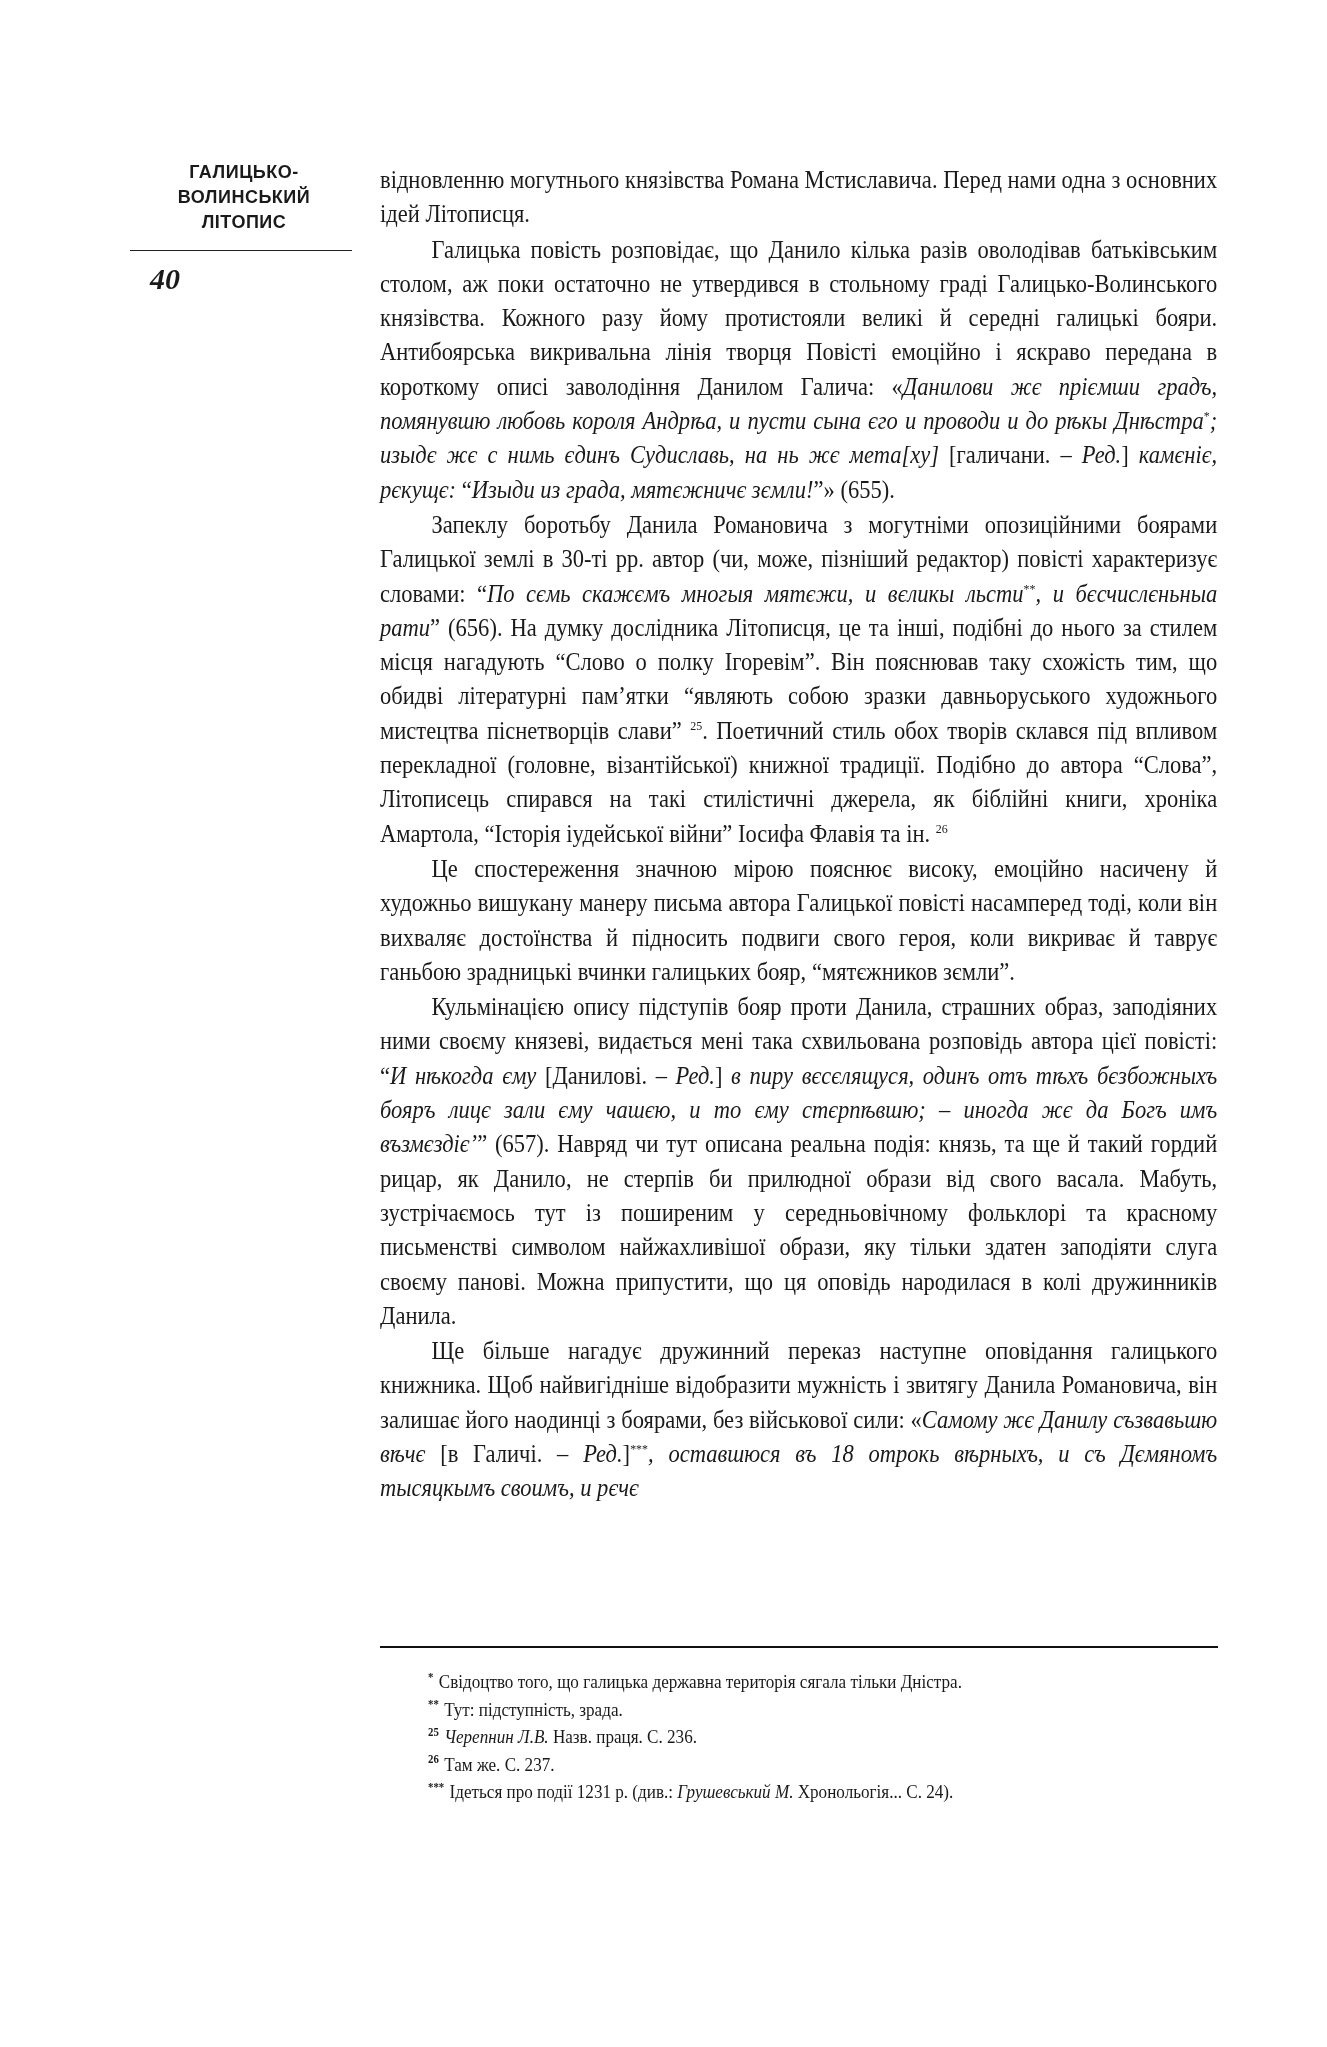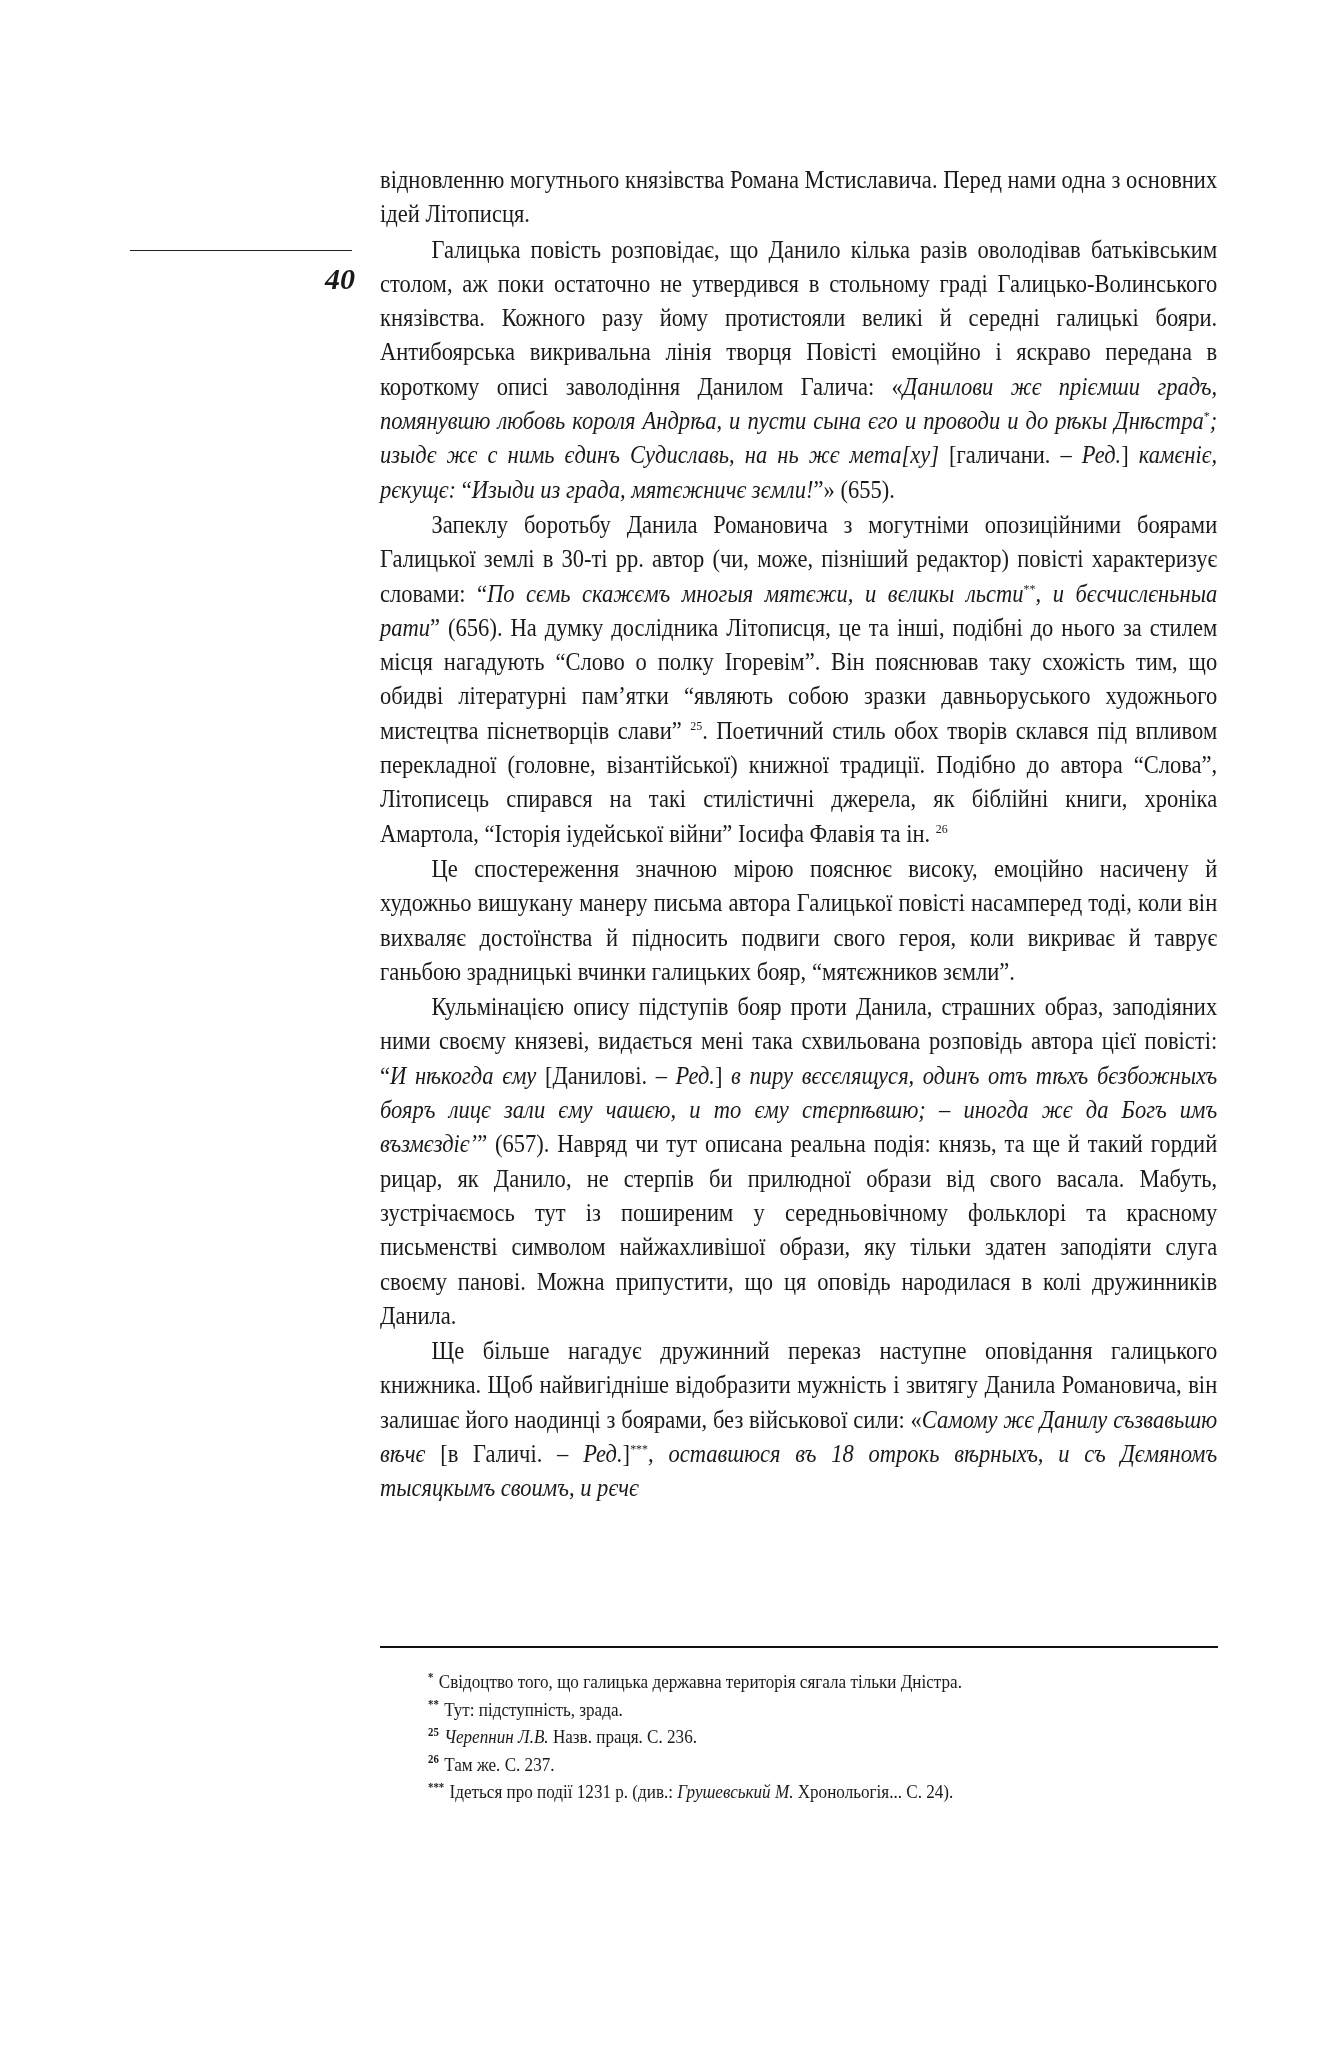--- a/index.html
+++ b/index.html
@@ -8,21 +8,21 @@
 
   .margin-head {
     position: absolute; left: 135px; top: 160px; width: 218px;
     text-align: center;
     font-family: "Liberation Sans", sans-serif; font-weight: bold;
     font-size: 18px; line-height: 25px; letter-spacing: 0.5px;
   }
   .margin-head .line { display: block; }
   .margin-rule { position: absolute; left: 130px; top: 250px; width: 222px; height: 0; border-top: 1.5px solid #222; }
   .page-num {
-    position: absolute; left: 137px; top: 262px; width: 218px; text-align: right;
+    position: absolute; left: 150px; top: 262px; width: 218px; text-align: left;
     font-family: "Liberation Serif", serif; font-style: italic; font-weight: bold; font-size: 30px;
   }
 
   .body-text {
     position: absolute; left: 380px; top: 163px; width: 838px;
     font-family: "Liberation Serif", serif; font-size: 24.5px; line-height: 34.3px;
     text-align: justify; transform: scaleX(0.92); transform-origin: left top;
     width: 910px;
   }
   .body-text p { margin: 0; text-indent: 0; }
@@ -38,20 +38,25 @@
     transform: scaleX(0.9); transform-origin: left top;
   }
   .fn { display: block; white-space: nowrap; }
   .fn .mark { font-size: 12px; vertical-align: super; line-height: 0; margin-right: 6px; font-weight: bold; }
 </style>
 </head>
 <body>
 
 <div class="page">
 
+  <div class="margin-head">
+    <span class="line">ГАЛИЦЬКО-</span>
+    <span class="line">ВОЛИНСЬКИЙ</span>
+    <span class="line">ЛІТОПИС</span>
+  </div>
   <div class="margin-rule"></div>
   <div class="page-num">40</div>
 
   <div class="body-text">
     <p>відновленню могутнього князівства Романа Мстиславича. Перед нами одна з основних ідей Літописця.</p>
 
     <p class="ind"><span>Галицька повість розповідає, що Данило кілька разів оволодівав батьківським столом, аж поки остаточно не утвердився в стольному граді Галицько-Волинського князівства. Кожного разу йому протистояли великі й середні галицькі бояри. Антибоярська викривальна лінія творця Повісті емоційно і яскраво передана в короткому описі заволодіння Данилом Галича: «</span><span class="it">Данилови жє пріємши градъ, помянувшю любовь короля Андрѣа, и пусти сына єго и проводи и до рѣкы Днѣстра</span><sup>*</sup><span class="it">; изыдє жє с нимь єдинъ Судиславь, на нь жє мета[ху]</span><span> [галичани. – </span><span class="it">Ред.</span><span>] </span><span class="it">камєніє, рєкущє: </span><span>“</span><span class="it">Изыди из града, мятєжничє зємли!</span><span>”» (655).</span></p>
 
     <p class="ind"><span>Запеклу боротьбу Данила Романовича з могутніми опозиційними боярами Галицької землі в 30-ті рр. автор (чи, може, пізніший редактор) повісті характеризує словами: “</span><span class="it">По сємь скажємъ многыя мятєжи, и вєликы льсти</span><sup>**</sup><span class="it">, и бєсчислєньныа рати</span><span>” (656). На думку дослідника Літописця, це та інші, подібні до нього за стилем місця нагадують “Слово о полку Ігоревім”. Він пояснював таку схожість тим, що обидві літературні пам’ятки “являють собою зразки давньоруського художнього мистецтва піснетворців слави”</span> <sup>25</sup><span>. Поетичний стиль обох творів склався під впливом перекладної (головне, візантійської) книжної традиції. Подібно до автора “Слова”, Літописець спирався на такі стилістичні джерела, як біблійні книги, хроніка Амартола, “Історія іудейської війни” Іосифа Флавія та ін.</span> <sup>26</sup></p>
 

